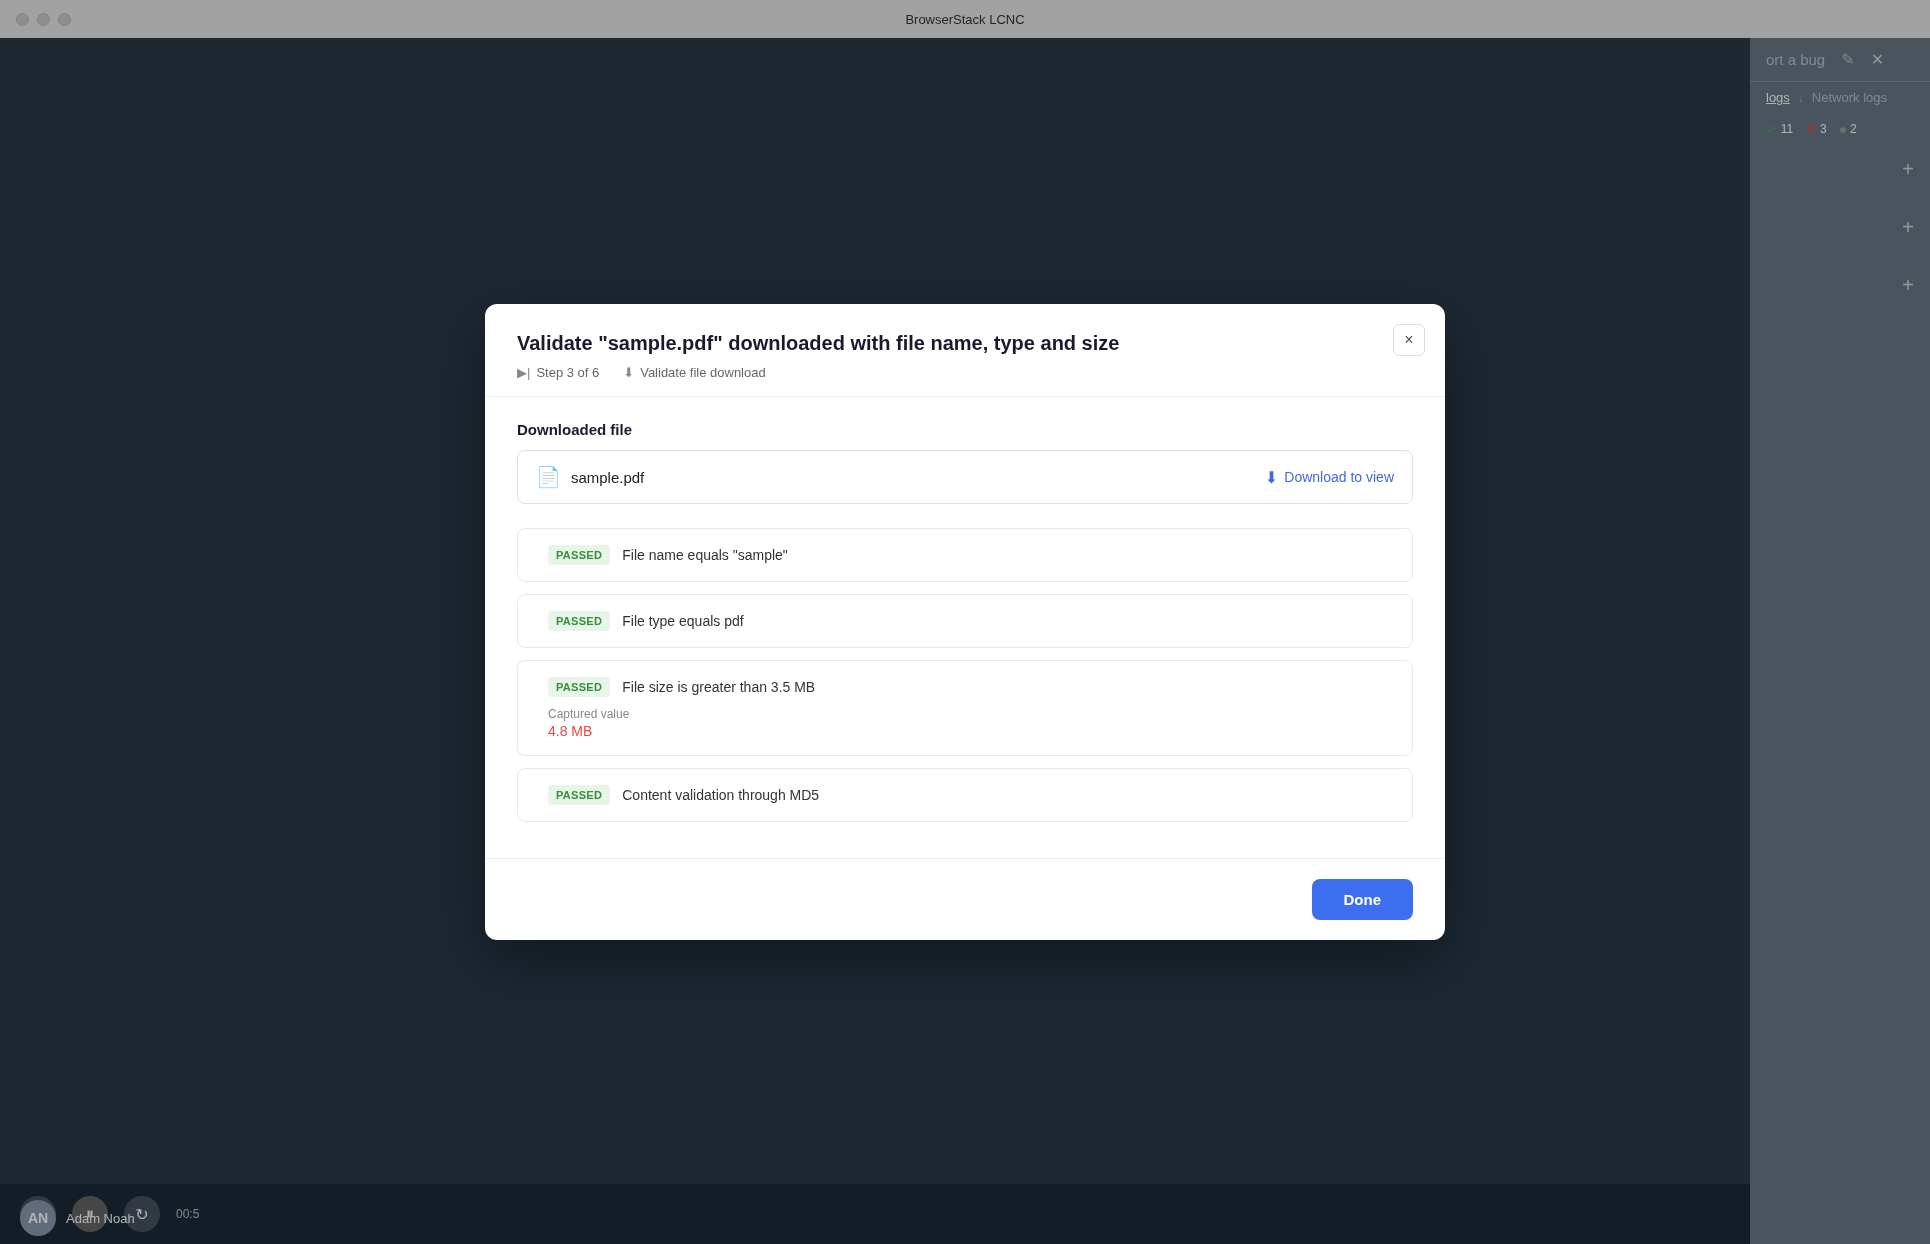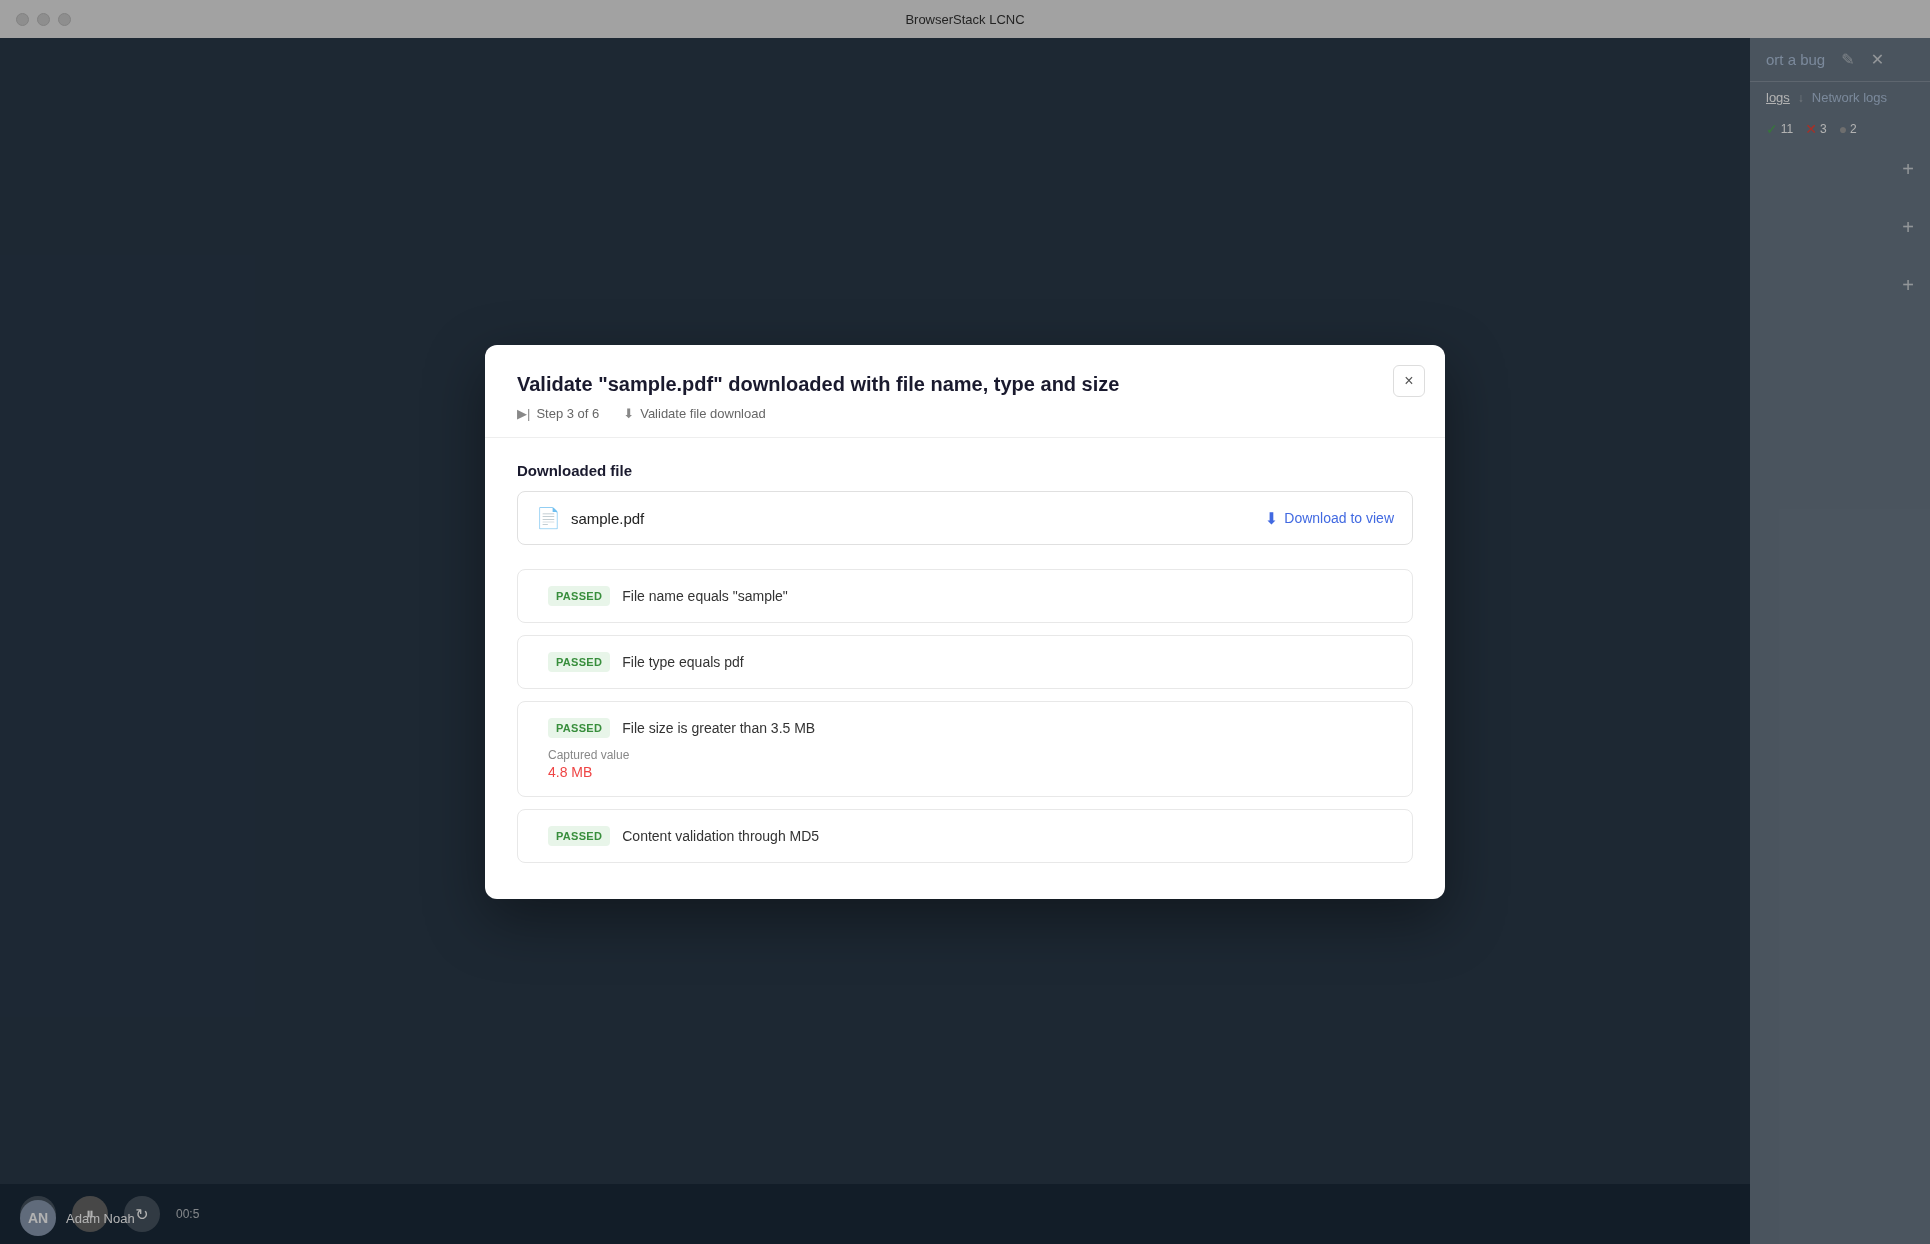--- a/index.html
+++ b/index.html
@@ -509,14 +509,19 @@
 
         <div class="validation-item">
           <div class="validation-row">
             <span class="passed-badge">PASSED</span>
             <span class="validation-text">Content validation through MD5</span>
           </div>
         </div>
       </div>
     </div>
 
+    <div class="modal-footer">
+      <button class="done-btn">
+        <span>Done</span>
+      </button>
+    </div>
   </div>
 </div>
 
 </body></html>

